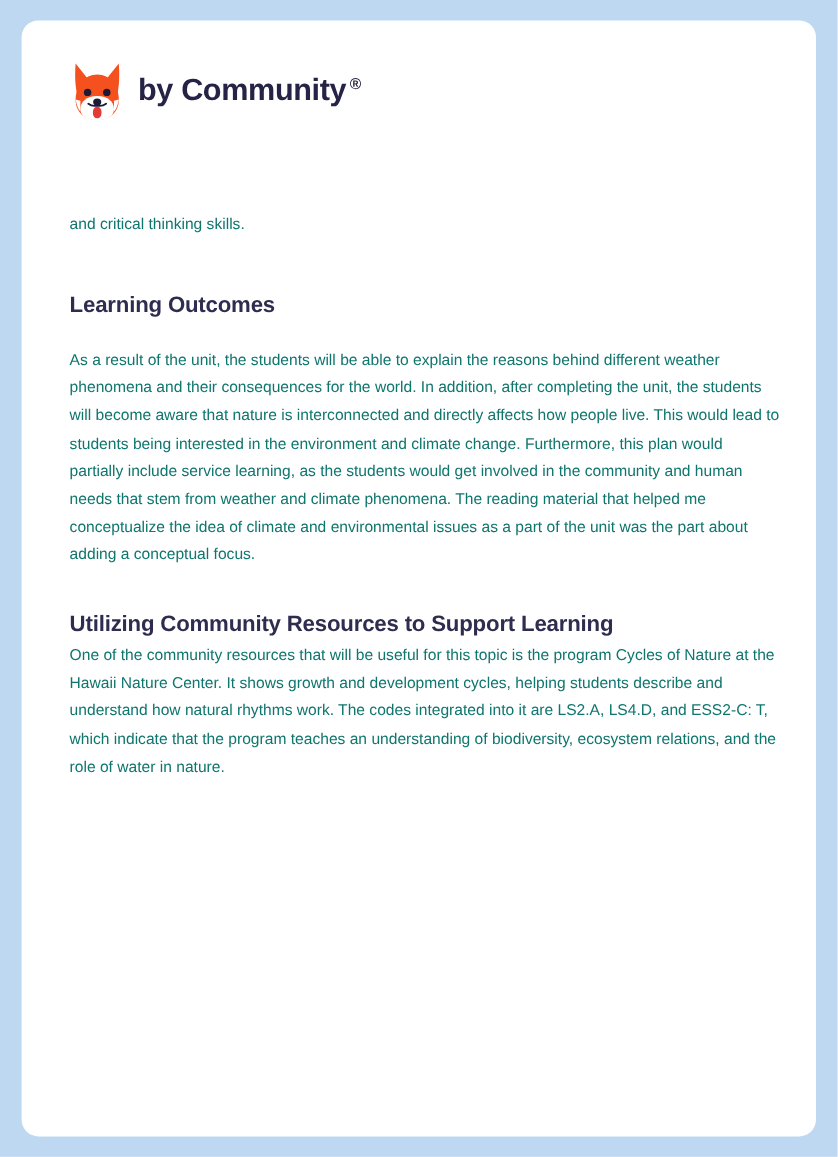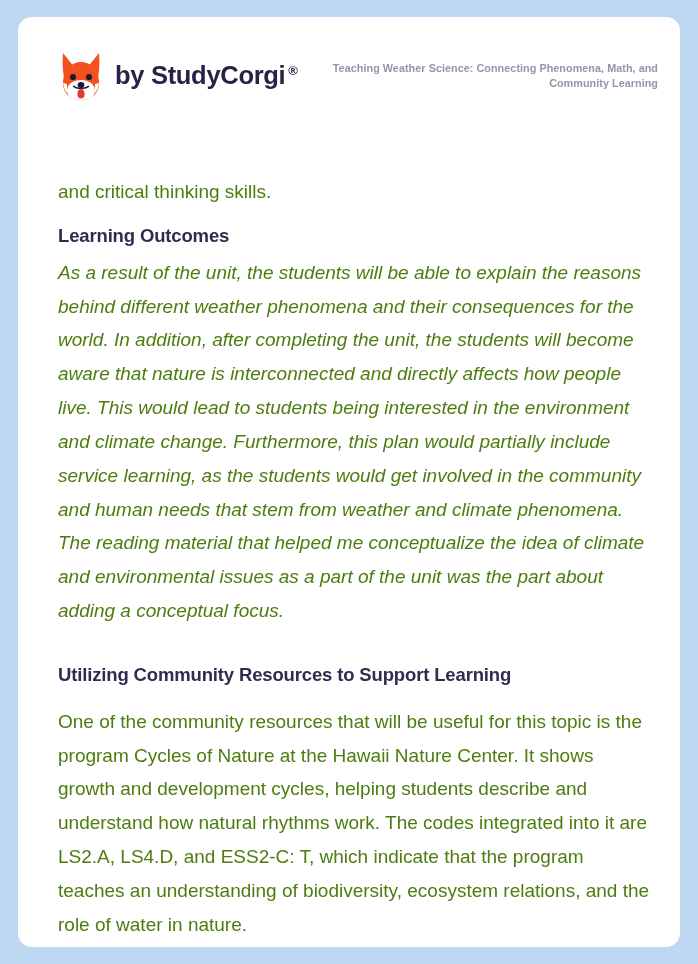--- a/index.html
+++ b/index.html
@@ -89,38 +89,38 @@
 
   
   .doc-body {
     position: absolute;
     left: 40px;
     top: 158px;
     width: 592px;
   }
   .lead-text,
   .body-par {
-    font-size: 19px;
-    color: #4d7c0f;
+    font-size: 13px;
+    color: #0f766e;
     line-height: 1.78;
     margin: 0;
     text-align: left;
   }
   .section-heading {
     font-size: 18.5px;
     font-weight: bold;
     color: #2e2d4f;
     margin: 0;
     line-height: 1.3;
     letter-spacing: -0.15px;
   }
-  .gap-before-h1 { margin-top: 15px; }
-  .gap-after-h1  { margin-top: 8px; font-style: italic; }
+  .gap-before-h1 { margin-top: 44px; }
+  .gap-after-h1  { margin-top: 22px; }
   .gap-before-h2 { margin-top: 35px; }
-  .gap-after-h2  { margin-top: 18px; }
+  .gap-after-h2  { margin-top: 2px; }
 </style>
 </head>
 <body>
 
 <div class="page-card">
 
   <div class="doc-header">
 
     <div class="brand">
       <svg class="brand-logo" viewBox="0 0 46 52">
@@ -140,26 +140,25 @@
         <circle cx="31" cy="27" r="3.1" fill="#1b1b38"></circle>
 
         <ellipse cx="23" cy="35" rx="3.4" ry="3" fill="#1b1b38"></ellipse>
 
         <path d="M23 39 C25.4 39, 26.6 41, 26.6 44 C26.6 47, 25.2 48.6, 23 48.6 C20.8 48.6, 19.4 47, 19.4 44 C19.4 41, 20.6 39, 23 39 Z" fill="#e53935"></path>
 
         <path d="M23 38 C20 38.6, 17.6 38, 15.6 36.4" stroke="#1b1b38" stroke-width="1.5" fill="none" stroke-linecap="round"></path>
         <path d="M23 38 C26 38.6, 28.4 38, 30.4 36.4" stroke="#1b1b38" stroke-width="1.5" fill="none" stroke-linecap="round"></path>
       </svg>
       <div class="brand-name">
-        <span>by StudyCorgi</span><span class="brand-reg">®</span>
+        <span>by Community</span><span class="brand-reg">®</span>
       </div>
     </div>
 
     <div class="doc-meta">
-      <div class="doc-title">Teaching Weather Science: Connecting Phenomena, Math, and Community Learning</div>
     </div>
 
   </div>
 
   <div class="doc-body">
 
     <p class="lead-text">and critical thinking skills.</p>
 
     <h2 class="section-heading gap-before-h1">Learning Outcomes</h2>
     <p class="body-par gap-after-h1">As a result of the unit, the students will be able to explain the reasons behind different weather phenomena and their consequences for the world. In addition, after completing the unit, the students will become aware that nature is interconnected and directly affects how people live. This would lead to students being interested in the environment and climate change. Furthermore, this plan would partially include service learning, as the students would get involved in the community and human needs that stem from weather and climate phenomena. The reading material that helped me conceptualize the idea of climate and environmental issues as a part of the unit was the part about adding a conceptual focus.</p>

